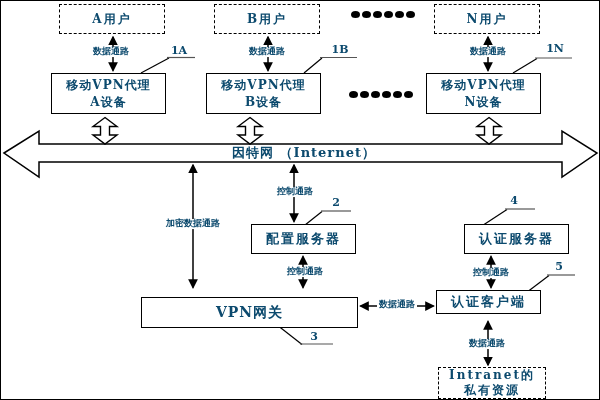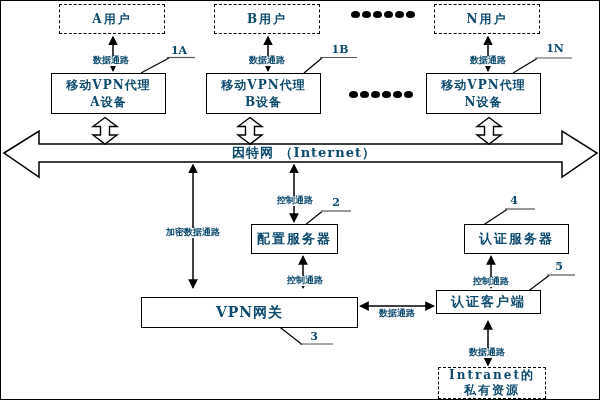--- a/index.html
+++ b/index.html
@@ -4,21 +4,21 @@
 <style>
   html,body{margin:0;padding:0;background:#fff;}
   .canvas{position:relative;width:598px;height:398px;border:1px solid #000;background:#fff;
           font-family:"DejaVu Serif","Liberation Serif",serif;color:#0c4a6e;overflow:hidden;}
   svg.overlay{position:absolute;left:0;top:0;width:100%;height:100%;}
   .box{position:absolute;display:flex;flex-direction:column;align-items:center;justify-content:center;
        text-align:center;background:#fff;border:1.5px solid #000;font-weight:bold;box-sizing:border-box;
        line-height:1.35;}
   .dashed{border:1.6px dashed #000;}
   .lbl{position:absolute;background:#fff;font-size:9px;font-weight:bold;white-space:nowrap;
-       transform:translate(-50%,-50%);padding:0 2px;line-height:1.1;margin-top:9px;}
+       transform:translate(-50%,-50%);padding:0 2px;line-height:1.1;}
   .ref{position:absolute;font-size:11px;font-weight:bold;transform:translate(-50%,-50%);
        font-family:"DejaVu Serif","Liberation Serif",serif;}
   .fs12{font-size:12px;letter-spacing:2px;}
   .fs13{font-size:13px;letter-spacing:2px;}
   .fs14{font-size:14px;letter-spacing:1px;}
   .proxy{font-size:12px;letter-spacing:1px;}
   .inet{position:absolute;font-size:13px;font-weight:bold;white-space:nowrap;
         transform:translate(-50%,-50%);letter-spacing:1px;padding-left:12px;}
   .dots{position:absolute;display:flex;gap:2px;align-items:center;}
   .dots span{width:9px;height:7px;background:#000;border-radius:50%;display:inline-block;}
@@ -101,21 +101,21 @@
       <span></span>
       <span></span>
   </div>
   <div class="box proxy" style="left:425px;top:72px;width:115px;height:41px;">
     <span>移动VPN代理</span>
     <span>N设备</span>
   </div>
 
   <div class="inet" style="left:297px;top:152px;">因特网 （Internet）</div>
 
-  <div class="box fs13" style="left:250px;top:223px;width:87px;height:30px;">
+  <div class="box fs13" style="left:250px;top:223px;width:105px;height:30px;">
     <span>配置服务器</span>
   </div>
   <div class="box fs13" style="left:463px;top:223px;width:105px;height:30px;">
     <span>认证服务器</span>
   </div>
   <div class="box fs14" style="left:140px;top:296px;width:217px;height:31px;">
     <span>VPN网关</span>
   </div>
   <div class="box fs13" style="left:435px;top:289px;width:105px;height:24px;">
     <span>认证客户端</span>

